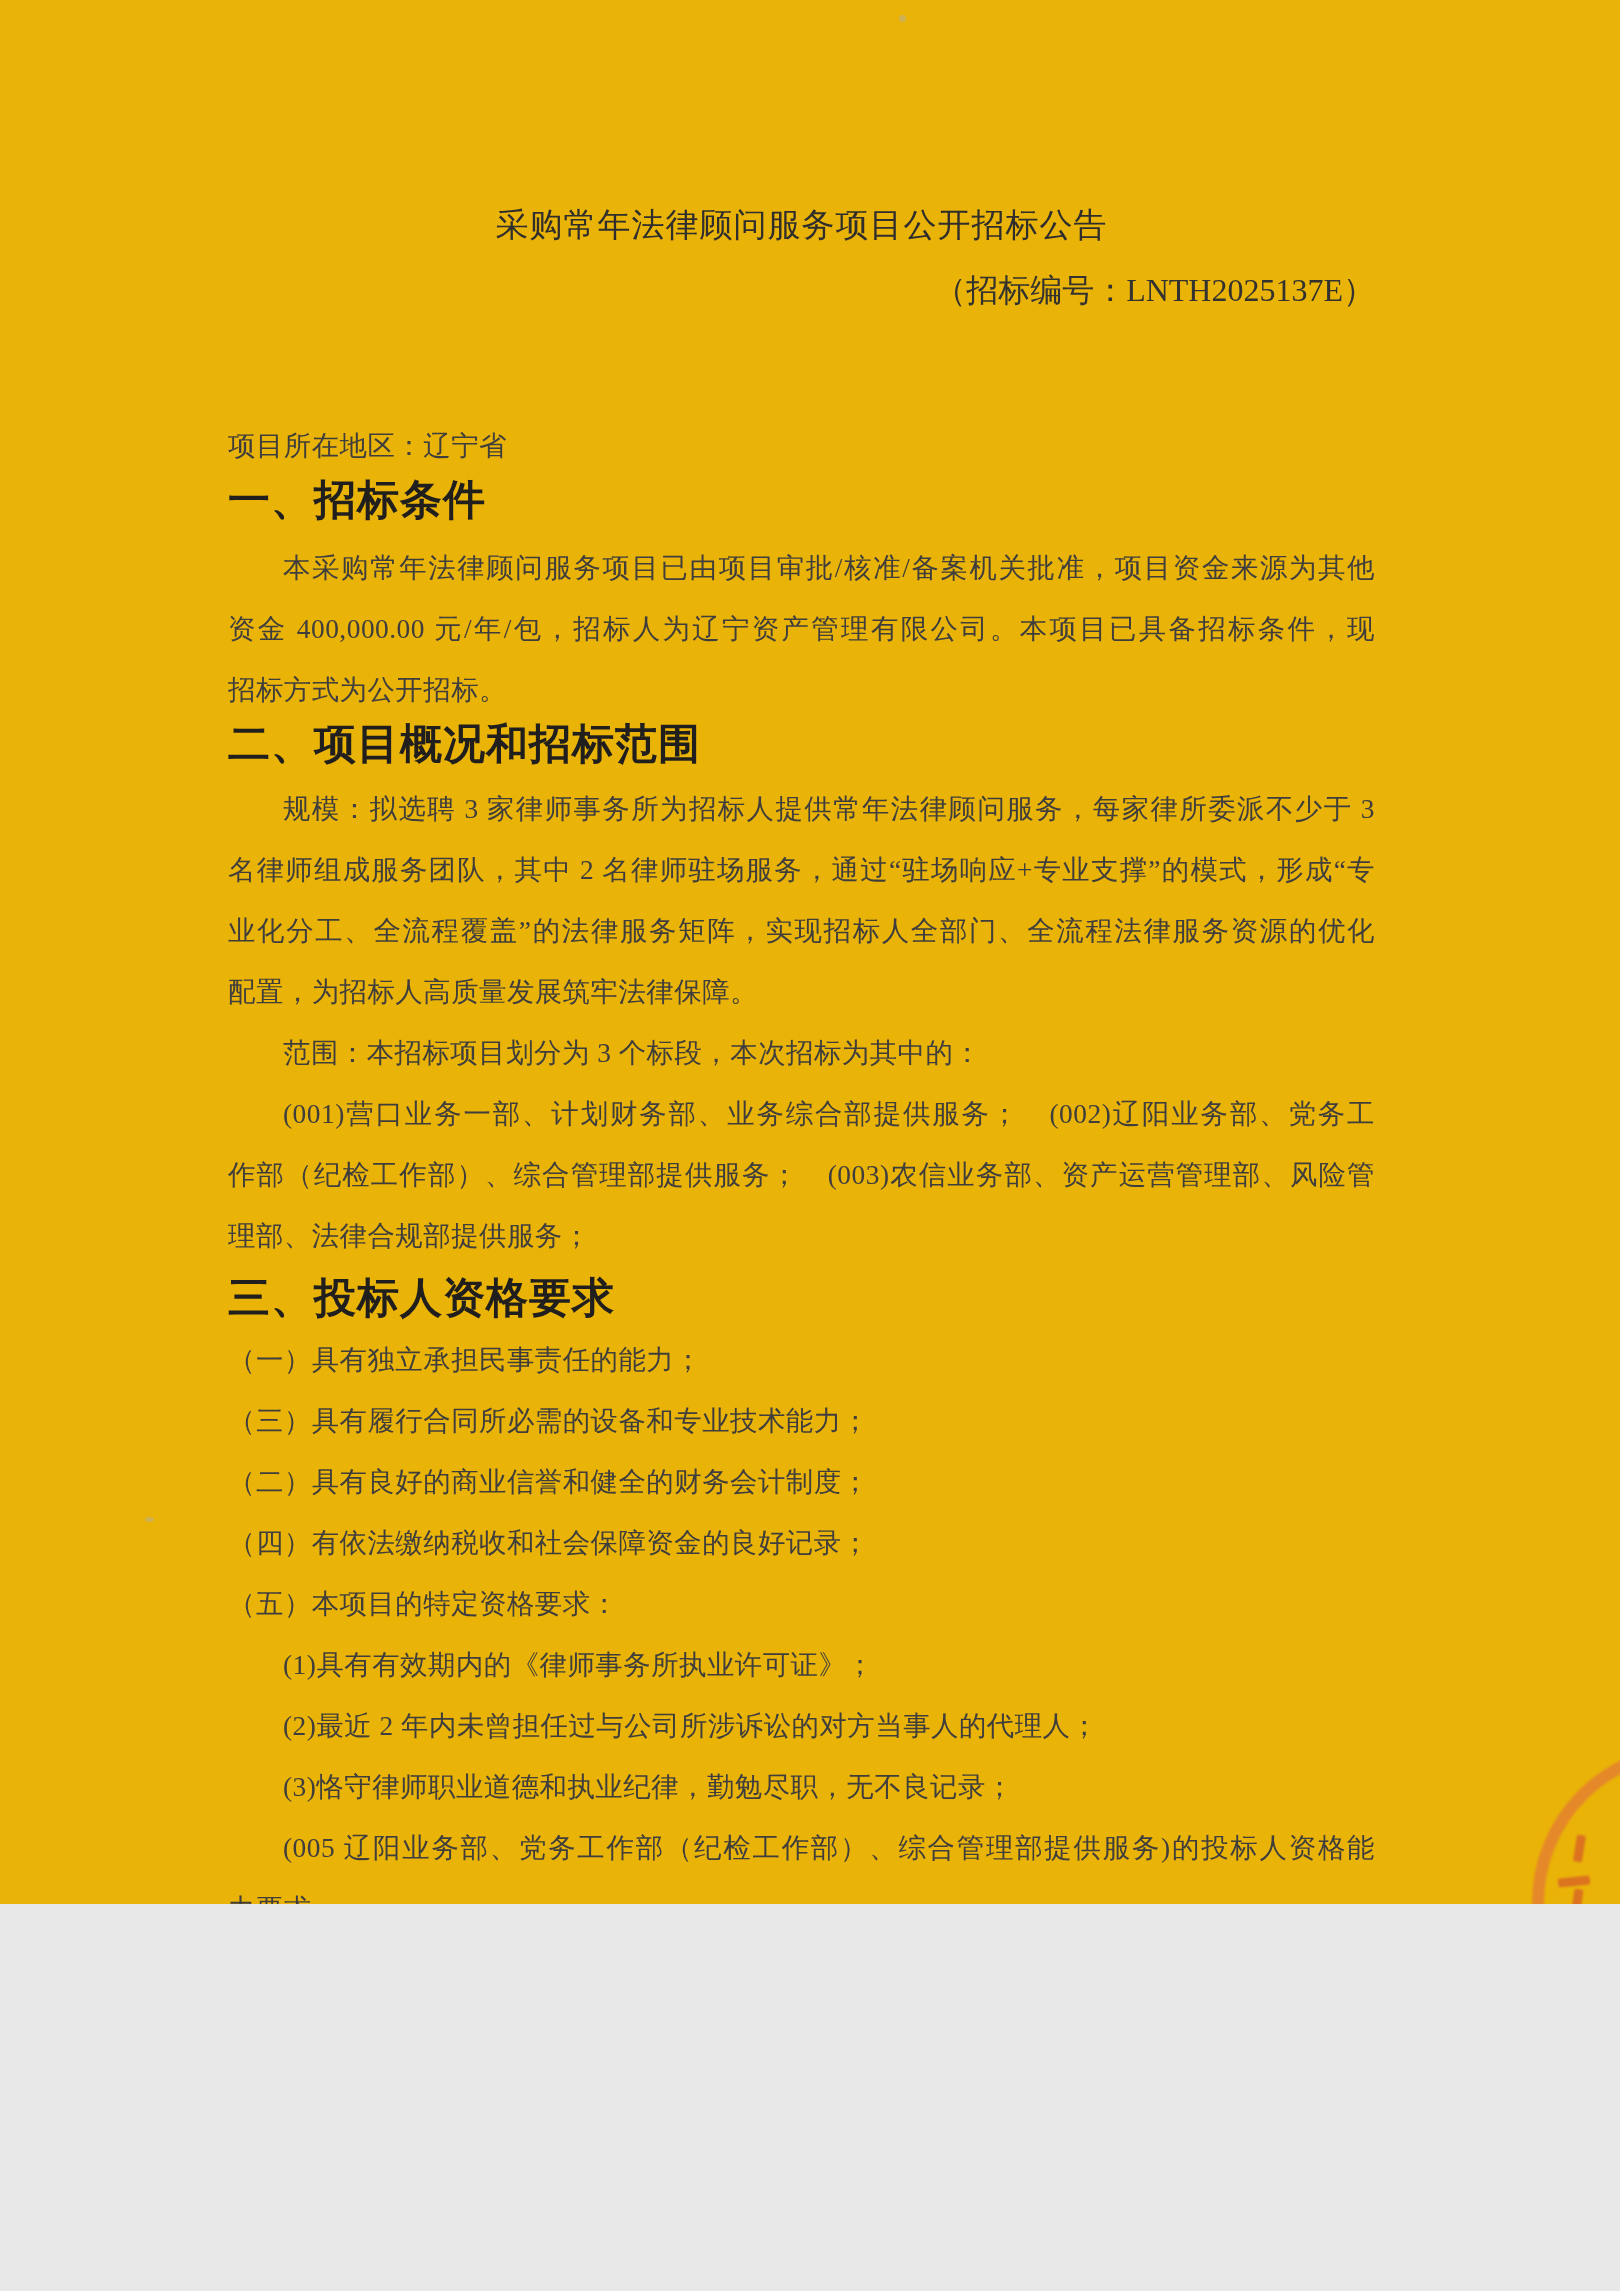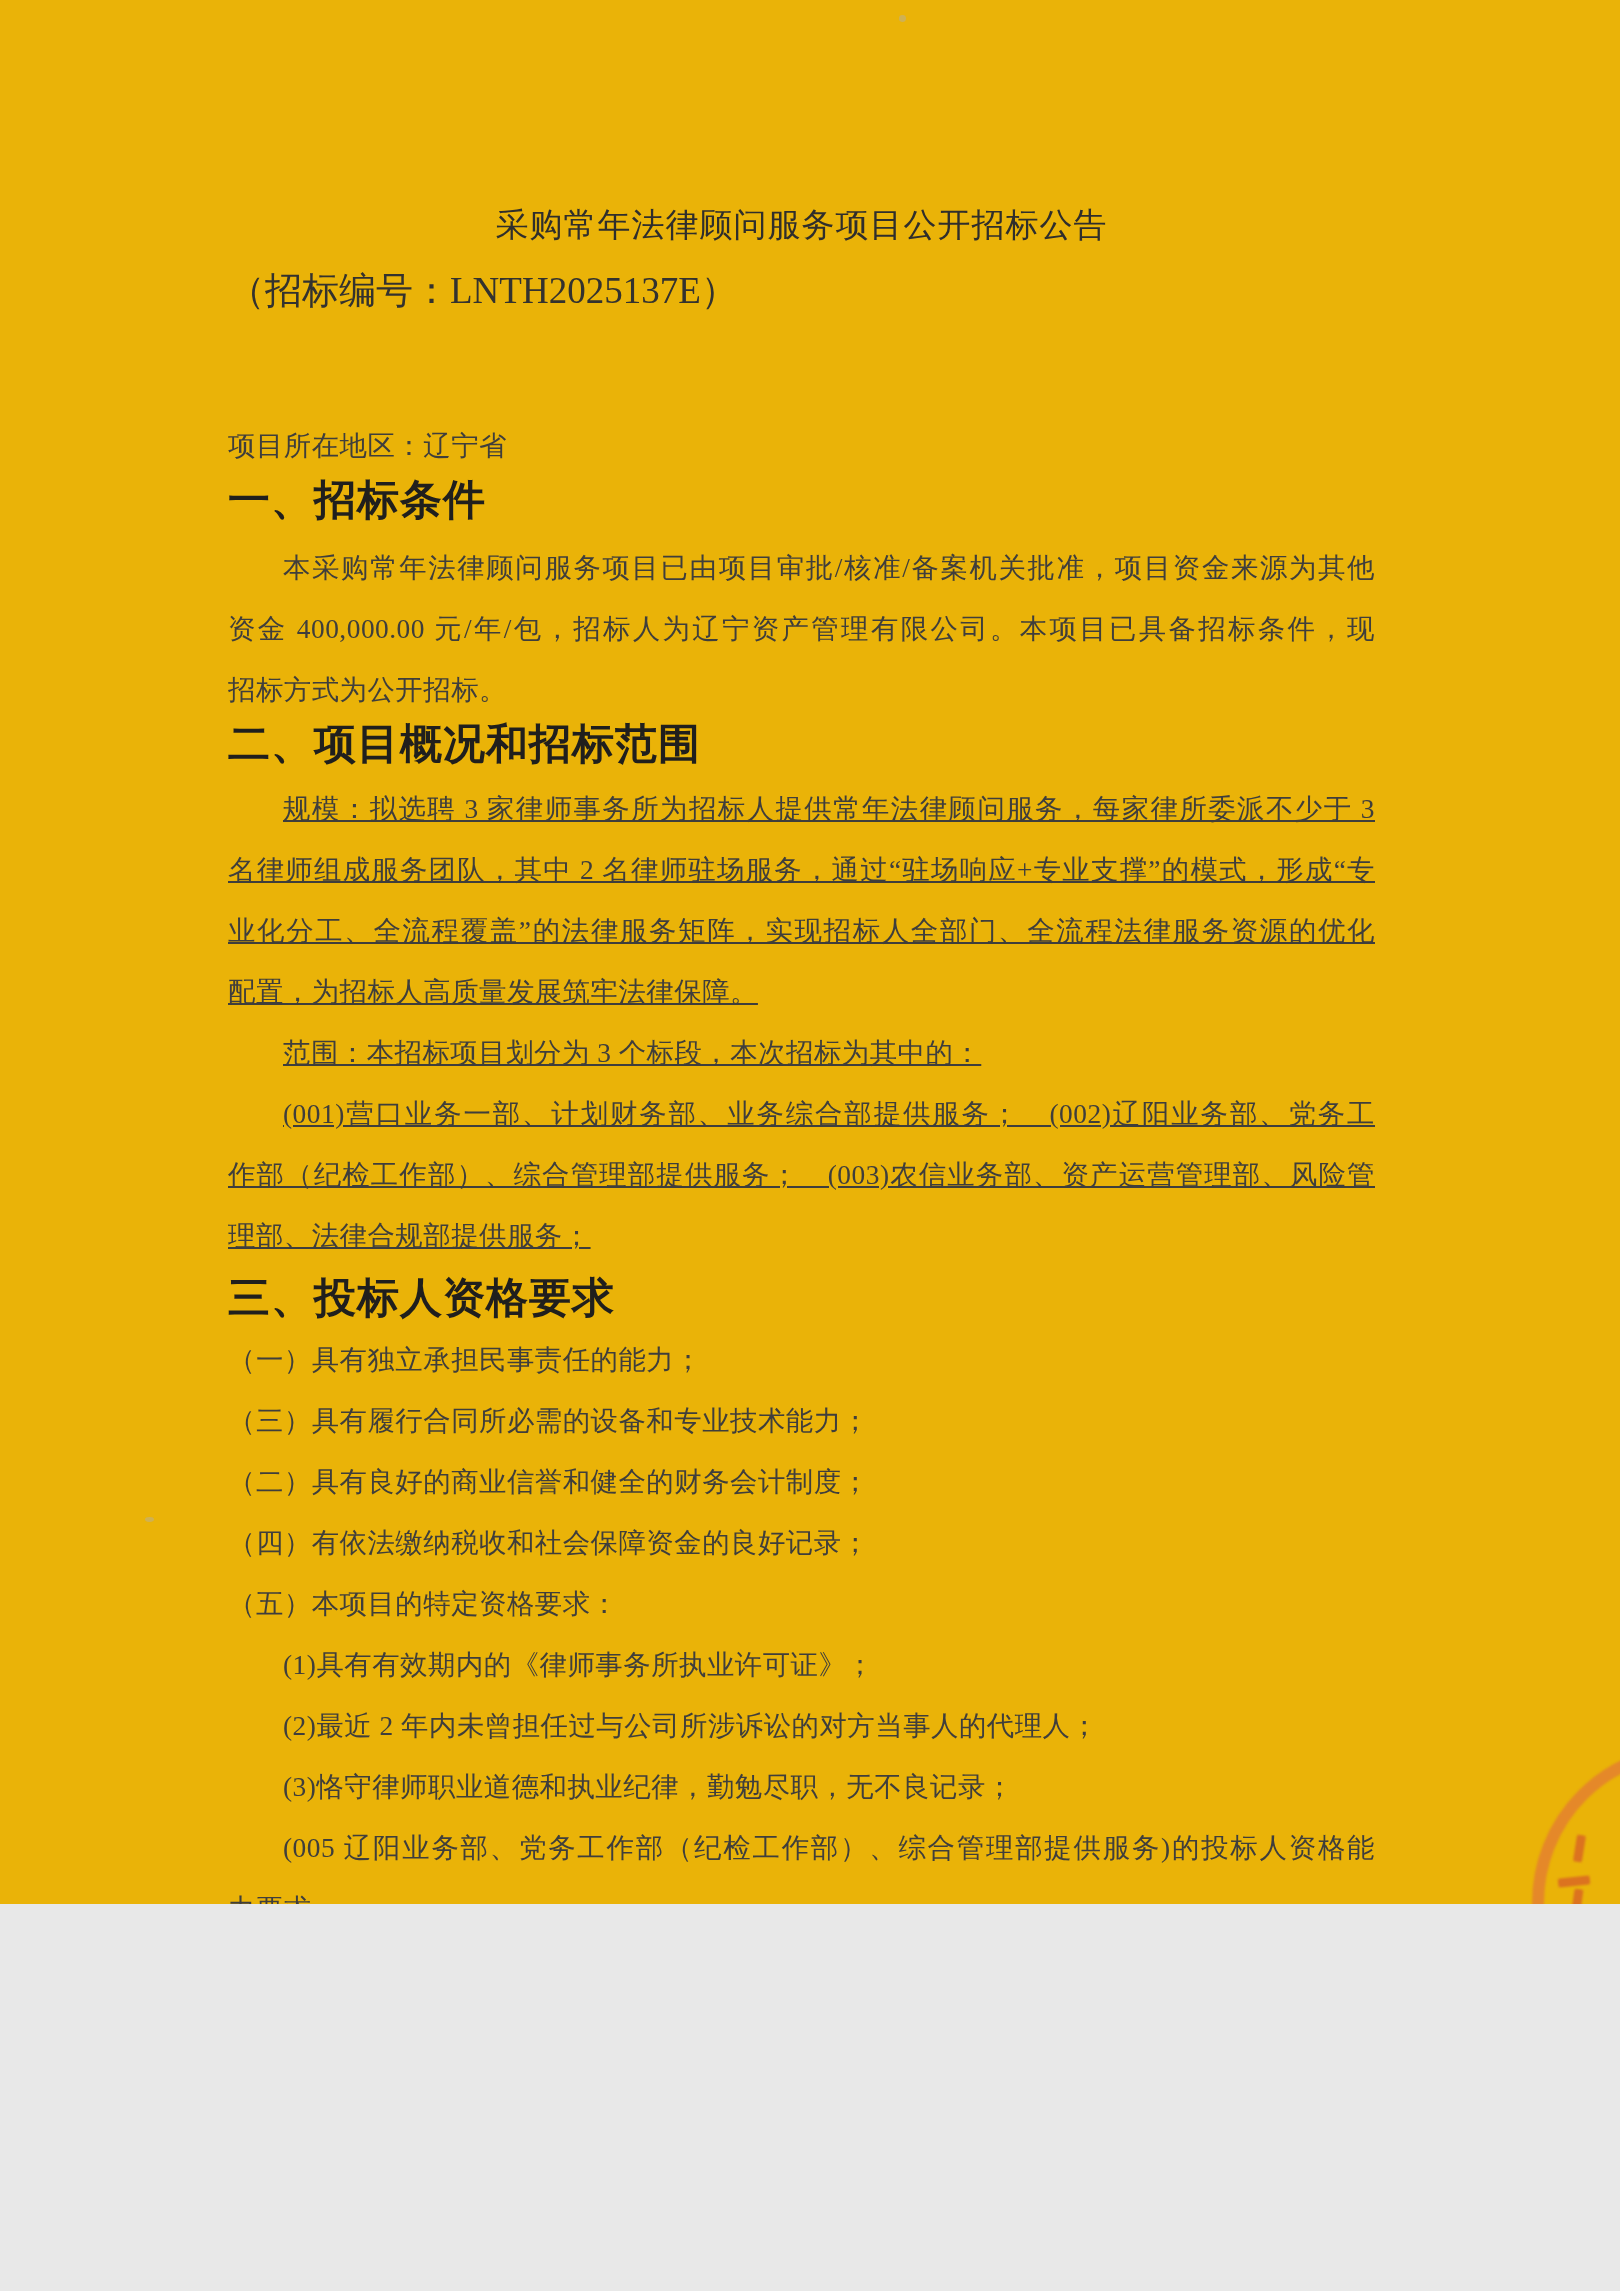--- a/index.html
+++ b/index.html
@@ -19,22 +19,22 @@
     padding-top:204px;
   }
   .title{
     text-align:center;
     font-size:33px;
     line-height:43px;
     letter-spacing:1px;
     color:#2f2e2c;
   }
   .subtitle{
-    text-align:left;
-    font-size:37px;
+    text-align:right;
+    font-size:32px;
     line-height:43px;
     margin-top:21.6px;
     color:#33322f;
   }
   .location{
     margin-top:104px;
     font-size:29px;
     line-height:61px;
   }
   .hd{
@@ -43,21 +43,21 @@
     font-size:42px;
     line-height:45px;
     color:#201f1d;
     letter-spacing:1px;
   }
   .hd1{margin-top:0;}
   .hd2{margin-top:0;}
   .hd3{margin-top:7.8px;}
   .para{margin:0;}
   .p1{margin-top:16.7px;}
-  .p2{margin-top:12.7px;text-decoration:underline;}
+  .p2{margin-top:12.7px;}
   .p5{margin-top:9.8px;}
   .ln{
     font-size:27.4px;
     line-height:61px;
     letter-spacing:0.5px;
     white-space:nowrap;
   }
   .j{
     white-space:normal;
     text-align:justify;

